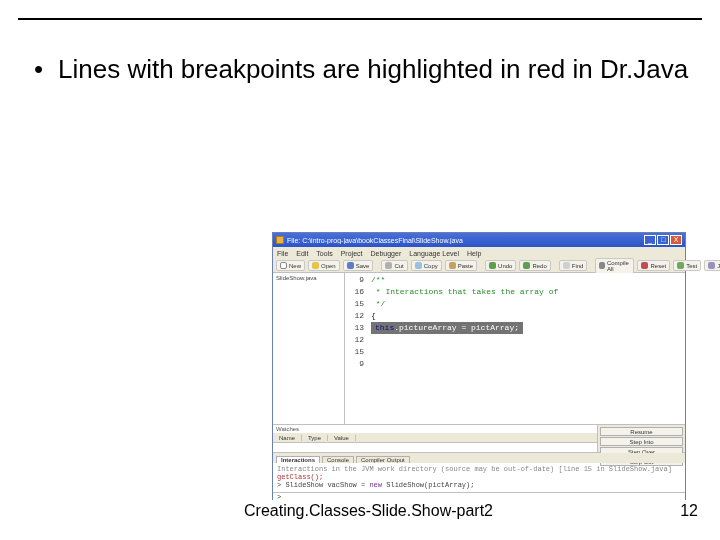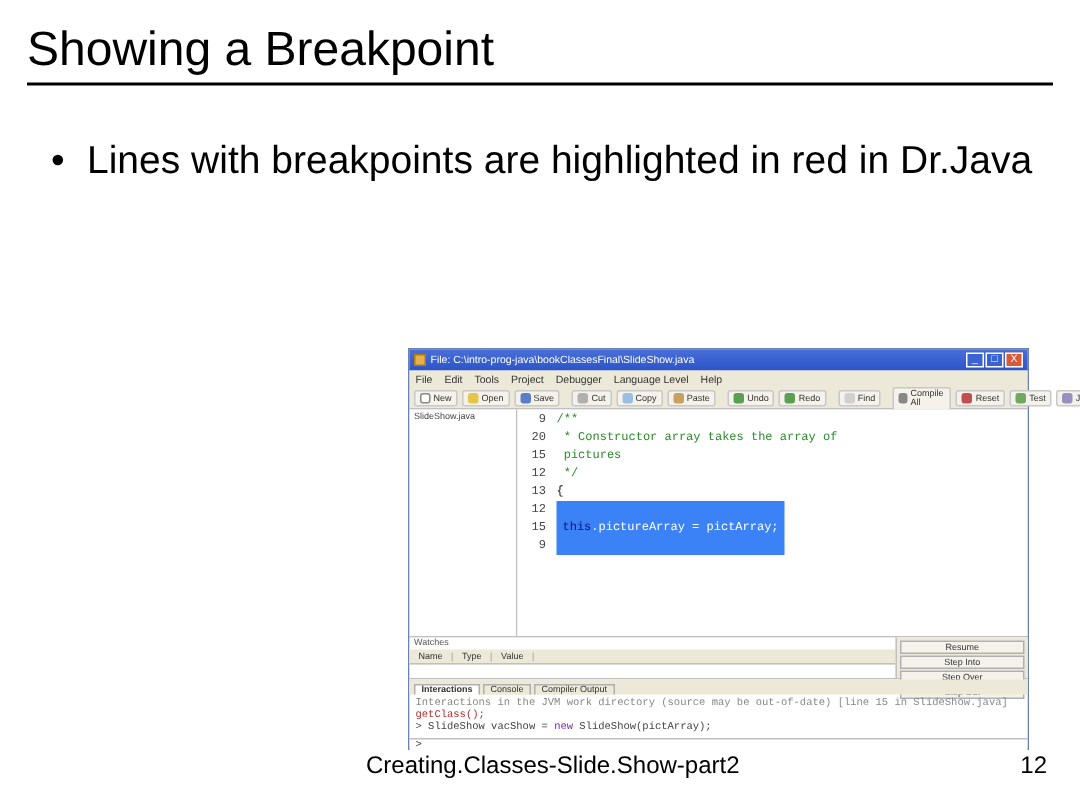--- a/index.html
+++ b/index.html
@@ -60,21 +60,21 @@
   .ide-body { display: flex; height: 152px; border-bottom: 1px solid #c0c0c0; }
   .ide-left { width: 72px; background: #fff; border-right: 1px solid #c0c0c0; font-size: 6px; padding: 2px 3px; color: #444; }
   .ide-editor { flex: 1; background: #fff; display: flex; font-family: "Courier New", monospace; font-size: 8px; overflow: hidden; }
   .gutter { width: 22px; background: #fff; color: #444; text-align: right; padding: 1px 3px 0 0; }
   .gutter div { height: 12px; line-height: 12px; }
   .code { flex: 1; padding: 1px 0 0 4px; }
   .code-line { height: 12px; line-height: 12px; white-space: pre; }
   .comment { color: #2a8a2a; }
   .keyword { color: #2a8a2a; font-weight: 400; }
   .normal { color: #111; }
-  .bp-line { background: #3b82f6; color: #fff; display: inline-block; padding: 12px 4px; }
+  .bp-line { background: #737373; color: #fff; display: inline-block; padding: 0 4px; }
   .bp-line .kw { color: #0a0a8a; }
 
   .ide-vars { height: 28px; background: #fff; border-bottom: 1px solid #c0c0c0; display: flex; font-size: 6px; }
   .vars-left { flex: 1; }
   .vars-head { display: flex; background: #ece9d8; border-bottom: 1px solid #c0c0c0; height: 10px; align-items: center; }
   .vars-head span { padding: 0 6px; border-right: 1px solid #c0c0c0; }
   .vars-right { width: 88px; background: #ece9d8; border-left: 1px solid #c0c0c0; display: flex; flex-direction: column; gap: 1px; padding: 2px; }
   .mini-btn { border: 1px solid #b0b0b0; background: #f4f2ea; font-size: 6px; text-align: center; padding: 0 2px; height: 9px; line-height: 8px; }
 
   .ide-bottom { height: 48px; display: flex; flex-direction: column; background: #fff; }
@@ -86,21 +86,20 @@
   .console .err { color: #b03030; }
   .prompt-row { border-top: 1px solid #c0c0c0; height: 9px; padding-left: 4px; font-family: "Courier New", monospace; font-size: 7px; }
 
   .footer { position: absolute; bottom: 20px; left: 0; width: 720px; display: flex; justify-content: center; font-size: 16px; color: #000; padding-left: 17px; }
   .pagenum { position: absolute; right: 22px; bottom: 20px; font-size: 16px; color: #000; }
 </style>
 </head>
 <body>
 
 <div class="slide">
-  <h1 class="title">Showing a Breakpoint</h1>
   <hr class="title-rule">
   <ul class="bullets">
     <li>
         <span>Lines with breakpoints are highlighted in red in Dr.Java</span>
       </li>
   </ul>
 
   <div class="ide">
     <div class="ide-titlebar">
       <div class="win-icon"></div>
@@ -179,32 +178,31 @@
         </div>
       </div>
 
     <div class="ide-body">
       <div class="ide-left">
         <div>SlideShow.java</div>
       </div>
       <div class="ide-editor">
         <div class="gutter" id="gutter">
             <div>9</div>
-            <div>20</div>
+            <div>16</div>
             <div>15</div>
             <div>12</div>
             <div>13</div>
             <div>12</div>
             <div>15</div>
             <div>9</div>
           </div>
         <div class="code" id="codebody">
             <div class="code-line"><span class="comment">/**</span></div>
-            <div class="code-line"><span class="comment"> * Constructor array takes the array of</span></div>
-            <div class="code-line"><span class="comment"> pictures</span></div>
+            <div class="code-line"><span class="comment"> * Interactions that takes the array of</span></div>
             <div class="code-line"><span class="comment"> */</span></div>
             <div class="code-line"><span class="normal">{</span></div>
             <div class="code-line"><span class="bp-line"><span class="kw">this</span><span>.pictureArray = pictArray;</span></span></div>
           </div>
       </div>
     </div>
 
     <div class="ide-vars">
       <div class="vars-left">
         <div style="font-size:6px;padding:1px 3px;color:#555;">Watches</div>

